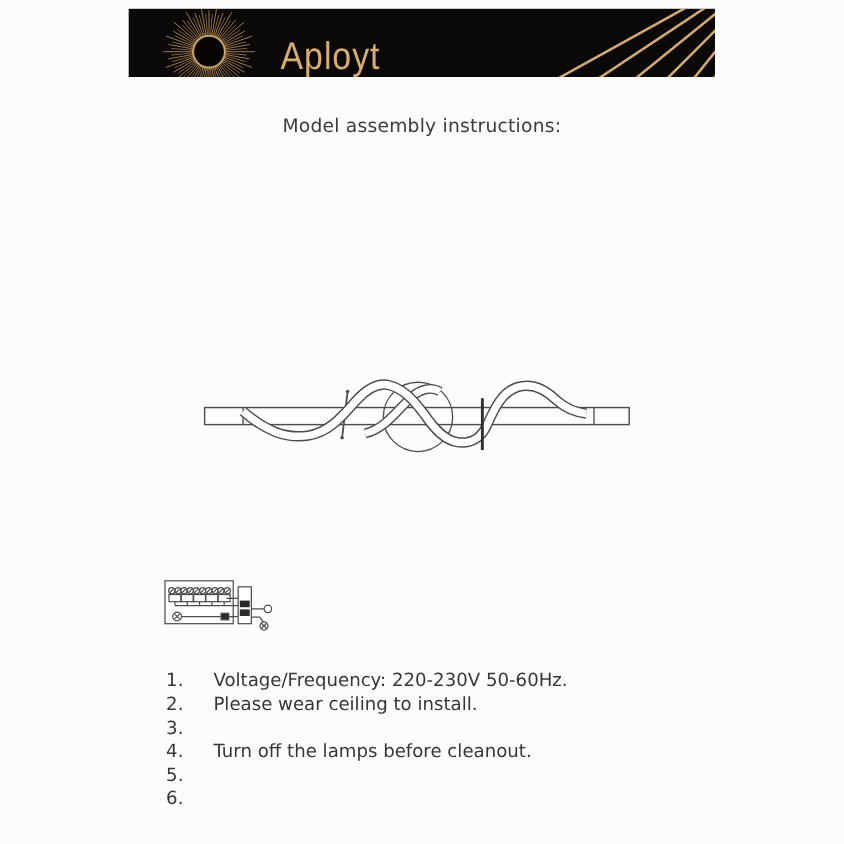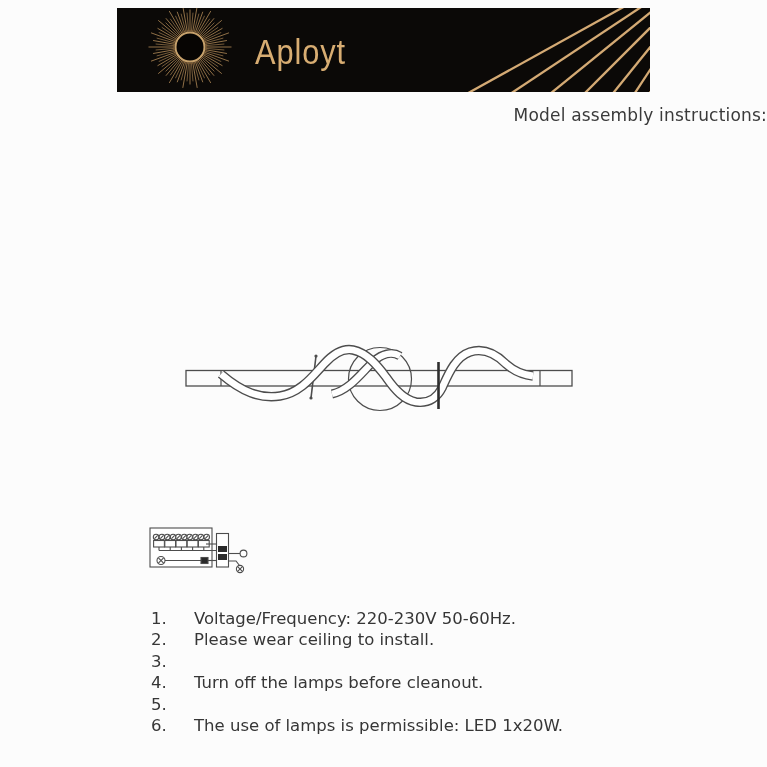--- a/index.html
+++ b/index.html
@@ -1,28 +1,28 @@
 <!DOCTYPE html>
 <html><head>
 <meta charset="utf-8">
 <style>
   html,body{margin:0;padding:0;}
   body{width:767px;height:767px;background:#f7f7f7;font-family:"Liberation Sans",sans-serif;}
   .page{position:relative;width:767px;height:767px;background:#fcfcfc;overflow:hidden;}
 
   
-  .banner{position:absolute;left:117px;top:8px;width:533px;height:84px;background:#0b0907;overflow:hidden;}
+  .banner{position:absolute;left:117px;top:8px;width:533px;height:62px;background:#0b0907;overflow:hidden;}
   .banner .logo{position:absolute;left:25px;top:-9px;width:96px;height:96px;}
   .brand{position:absolute;left:138px;top:0;height:88px;display:flex;align-items:center;
          color:#d8ad72;font-size:35px;font-weight:300;letter-spacing:1px;
          font-family:"Liberation Sans",sans-serif;transform:scaleX(.88);transform-origin:left center;}
   .rays{position:absolute;right:0;top:0;width:250px;height:88px;}
 
   
-  .title-block{position:absolute;left:0;top:104px;width:767px;text-align:right;
+  .title-block{position:absolute;left:0;top:104px;width:767px;text-align:center;
                color:#3a3a3a;font-family:"DejaVu Sans","Liberation Sans",sans-serif;
                font-size:17px;line-height:22px;letter-spacing:.2px;}
 
   
   .fixture{position:absolute;left:150px;top:332px;width:460px;height:105px;}
   .wiring{position:absolute;left:145px;top:520px;width:115px;height:60px;}
 
   
   .instructions{position:absolute;left:151px;top:608px;width:520px;
                 color:#363636;font-family:"DejaVu Sans","Liberation Sans",sans-serif;
@@ -245,17 +245,16 @@
     </div>
     <div class="instr-row">
       <span class="instr-num">4.</span>
       <span class="instr-text">Turn off the lamps before cleanout.</span>
     </div>
     <div class="instr-row">
       <span class="instr-num">5.</span>
     </div>
     <div class="instr-row">
       <span class="instr-num">6.</span>
-      <span class="instr-text">The use of lamps is permissible: LED 1x20W.</span>
     </div>
   </div>
 
 </div>
 
 </body></html>

